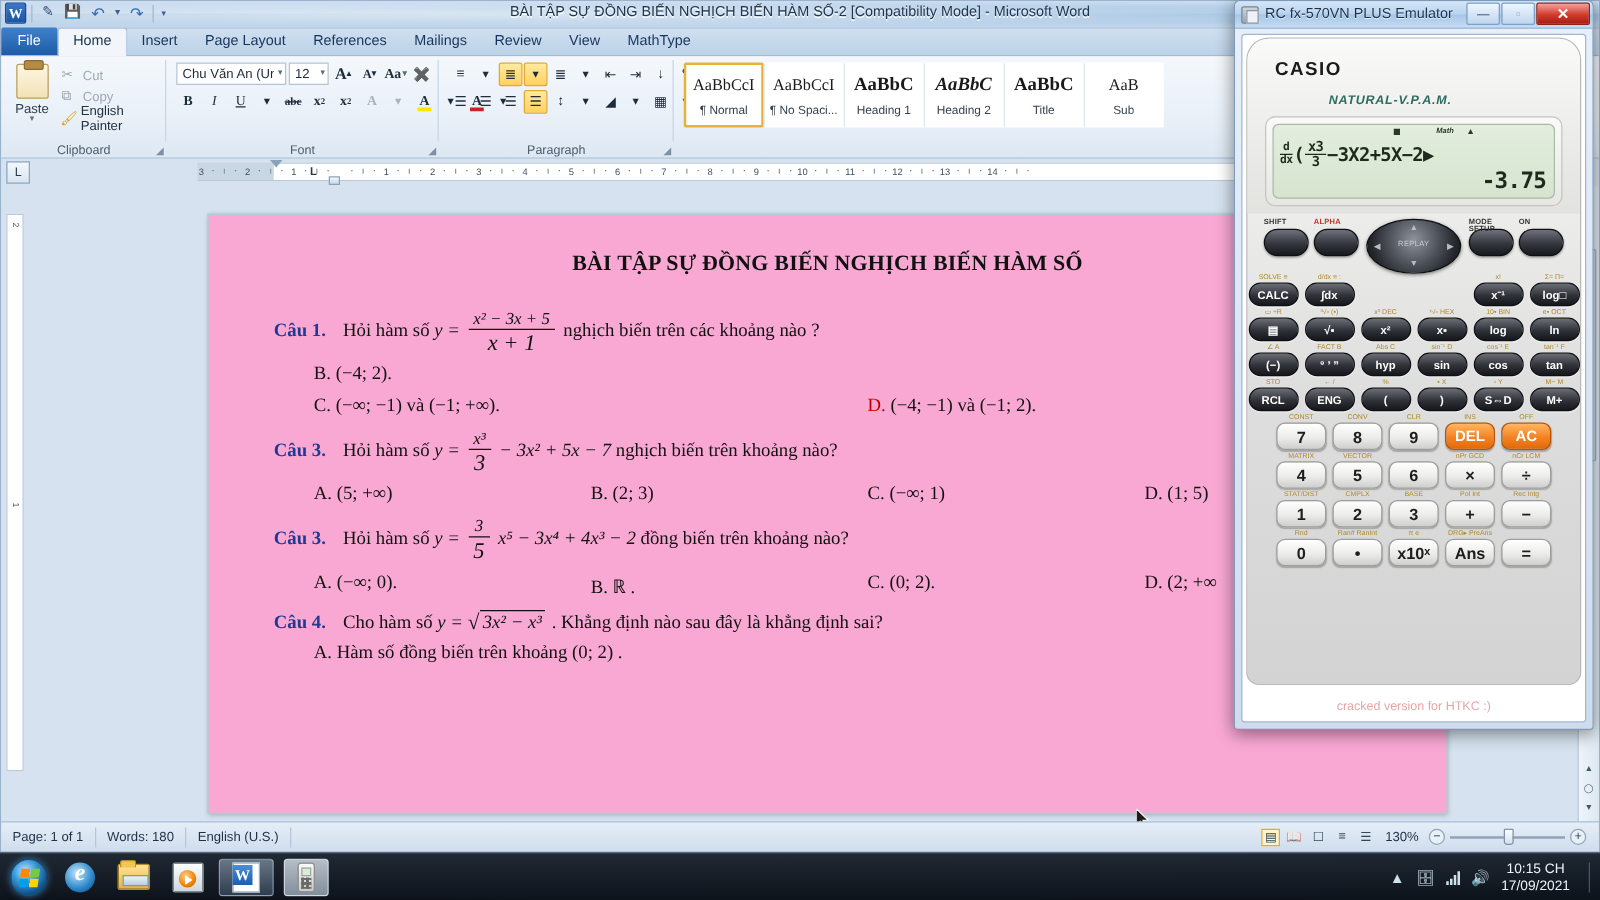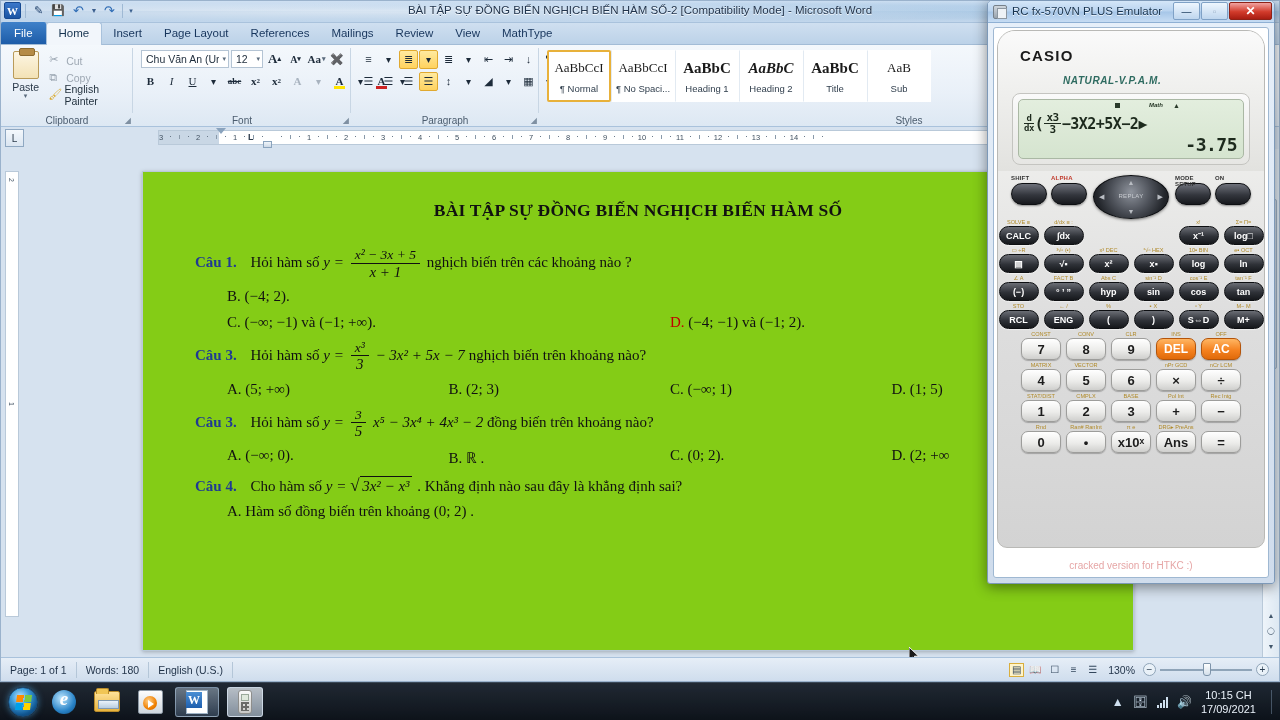--- a/index.html
+++ b/index.html
@@ -189,41 +189,41 @@
   .w-docarea{
     position:absolute; left:0; right:0; top:148px; bottom:24px;
     background:#d6e2ef; overflow:hidden;
   }
   .vruler{
     position:absolute; left:4px; top:22px; width:14px; bottom:40px;
     background:#fff; border:1px solid #b9c9d9;
   }
   .vruler .vt{ position:absolute; left:2px; font-size:7px; color:#4a5a6a; writing-mode:vertical-rl;}
   .page{
-    position:absolute; left:141px; top:22px; width:992px; height:480px;
-    background:#84cc16; box-shadow:0 1px 4px rgba(0,0,0,.25);
+    position:absolute; left:165px; top:22px; width:992px; height:480px;
+    background:#f9a8d4; box-shadow:0 1px 4px rgba(0,0,0,.25);
     border:1px solid #b9c9d9;
     overflow:hidden;
   }
   .doc-body{
     padding:28px 52px 0 52px;
     font-family:"Liberation Serif", serif;
     color:#111;
   }
   .doc-title{
     text-align:center; font-weight:bold; font-size:17.5px; letter-spacing:.2px;
     margin-bottom:26px;
   }
   .q{ margin-bottom:6px; font-size:15px; line-height:1.25; }
   .qlabel{ color:#1f3a93; font-weight:bold; margin-right:10px;}
   .qlabel.cau{ font-family:"Liberation Serif",serif;}
   .math{ font-family:"Liberation Serif",serif; font-style:italic;}
   .frac{ display:inline-flex; flex-direction:column; vertical-align:middle; text-align:center; margin:0 3px; font-style:italic;}
   .frac .num{ border-bottom:1.2px solid #111; padding:0 4px; font-size:13.5px; line-height:1.15;}
-  .frac .den{ padding:0 4px; font-size:15px; line-height:1.15;}
+  .frac .den{ padding:0 4px; font-size:18px; line-height:1.15;}
   .opts{ display:flex; margin:7px 0 9px 0; font-size:15px;}
   .opt{ white-space:nowrap;}
   .opt .ol{ font-weight:normal;}
   .opt .ol.red{ color:#c00000;}
   .opts.two .opt{ width:50%; padding-left:32px;}
   .opts.four .opt{ width:25%; padding-left:32px;}
   .sqrt{ display:inline-block; position:relative; padding:0 2px 0 10px;}
   .sqrt:before{ content:"\221A"; position:absolute; left:0; top:-1px; font-size:17px;}
   .sqrt .bar{ border-top:1.1px solid #111; display:inline-block; padding:0 2px;}
   .cursor-arrow{
@@ -673,21 +673,20 @@
         </div>
         <div class="scell ti">
           <div class="sprev">AaBbC</div>
           <div class="sname">Title</div>
         </div>
         <div class="scell">
           <div class="sprev">AaB</div>
           <div class="sname">Sub</div>
         </div>
       </div>
-      <div class="glabel">Styles</div>
     </div>
   </div>
 
   <div class="w-rulerbar">
     <div class="tabsel">L</div>
     <div class="ruler">
       <div class="indent-zone"></div>
       <div class="indent-zone right"></div>
       <span class="tk" style="left:2px">3</span>
       <span class="dot" style="left:11px"></span>

